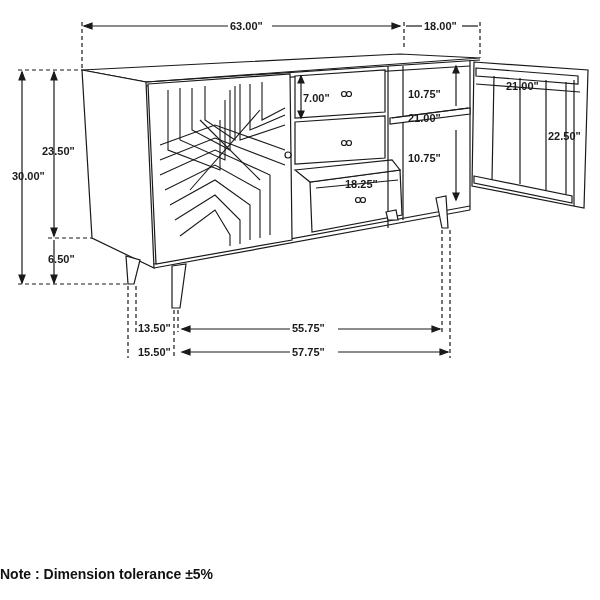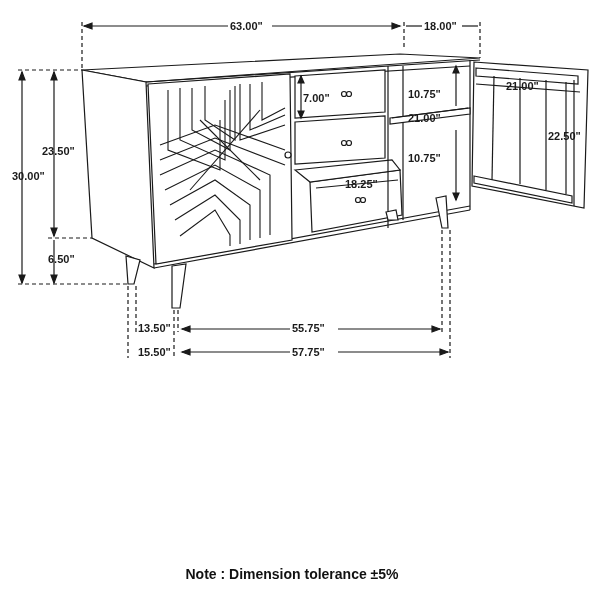--- a/index.html
+++ b/index.html
@@ -1,19 +1,19 @@
 <!DOCTYPE html>
 <html><head>
 <meta charset="utf-8">
 <style>
   html, body { margin: 0; padding: 0; background: #ffffff; }
   body { width: 600px; height: 600px; position: relative; overflow: hidden; font-family: "Liberation Sans", sans-serif; }
   svg { position: absolute; left: 0; top: 0; }
   .lbl { font-family: "Liberation Sans", sans-serif; font-weight: bold; font-size: 11px; fill: #1a1a1a; }
-  .note { position: absolute; left: 0; width: 584px; top: 566px; text-align: center; font-weight: bold; font-size: 14px; color: #111; }
+  .note { position: absolute; left: 0; width: 584px; top: 566px; font-weight: bold; font-size: 14px; color: #111; }
 </style>
 </head>
 <body>
 
 <svg width="600" height="600" viewBox="0 0 600 600" stroke="#1a1a1a" fill="none" stroke-width="1.2">
 
   <g>
     <line x1="82" y1="22" x2="82" y2="70" stroke-dasharray="4,3"></line>
     <line x1="84" y1="26" x2="228" y2="26"></line>
     <polygon points="84,26 92,23 92,29" fill="#1a1a1a"></polygon>

